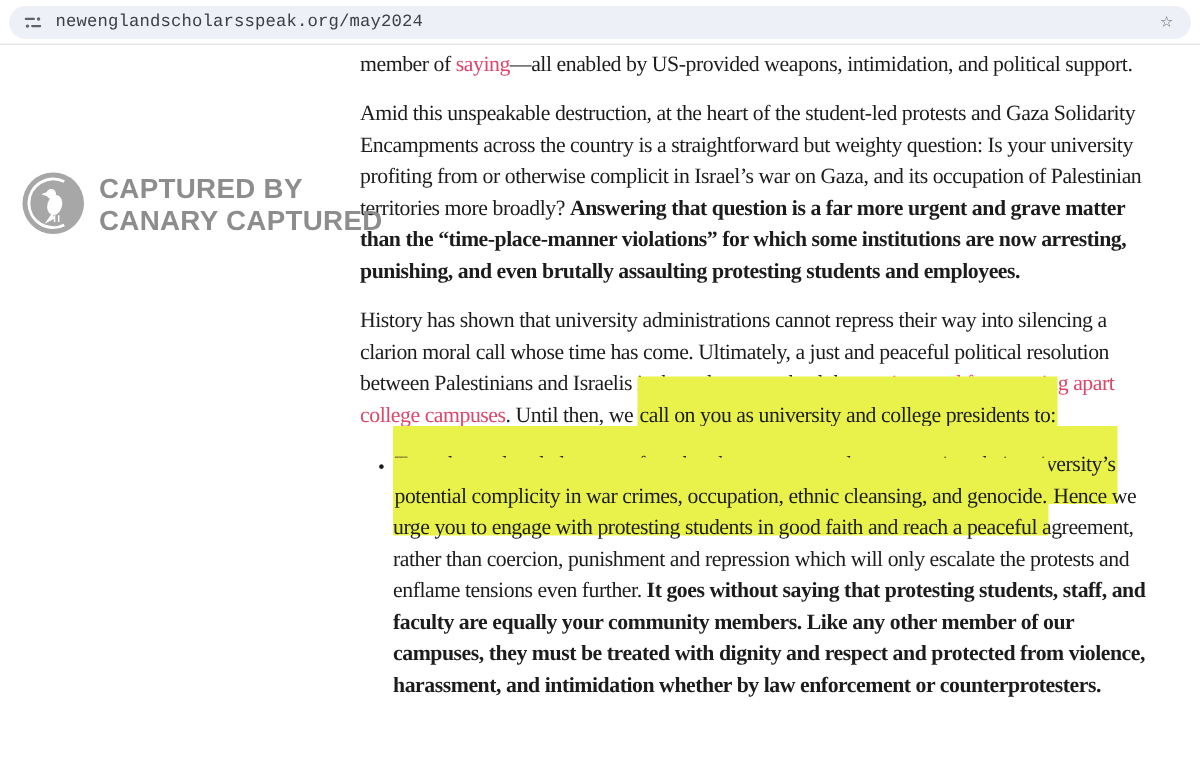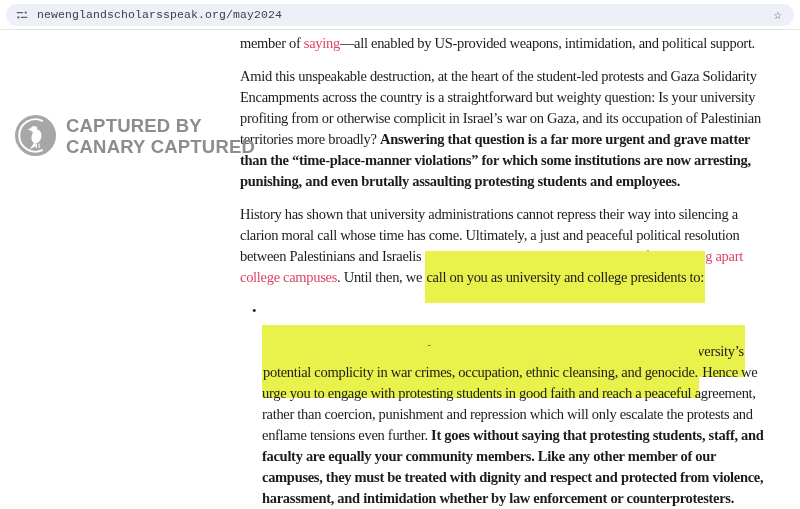--- a/index.html
+++ b/index.html
@@ -20,21 +20,21 @@
   .wm-text{font-family:"Liberation Sans",sans-serif;font-weight:700;font-size:18.5px;line-height:21px;
            color:var(--wm-gray,#8d8d8d);letter-spacing:.2px;white-space:nowrap;}
 
   
   .content{position:relative;}
   .article{margin-left:240px;width:528px;padding-top:3px;
            font-size:14.5px;line-height:21px;letter-spacing:-0.3px;color:var(--text,#1c1c1c);}
   .para{margin:0 0 12px 0;}
   .bullet-item{display:flex;padding-left:12px;margin:0;}
   .bullet-marker{flex:none;width:10px;font-size:13px;line-height:21px;}
-  .bullet-body{flex:1;margin-top:41px;}
+  .bullet-body{flex:1;}
   .seg-normal{}
   .seg-bold{font-weight:700;}
   .seg-link{color:var(--link,#dd4569);cursor:pointer;}
   .seg-highlight{background:var(--highlight,#e9f24b);padding:18px 1px;
                  -webkit-box-decoration-break:clone;box-decoration-break:clone;}
 </style>
 </head>
 <body>
 
 <div class="browser-toolbar">

